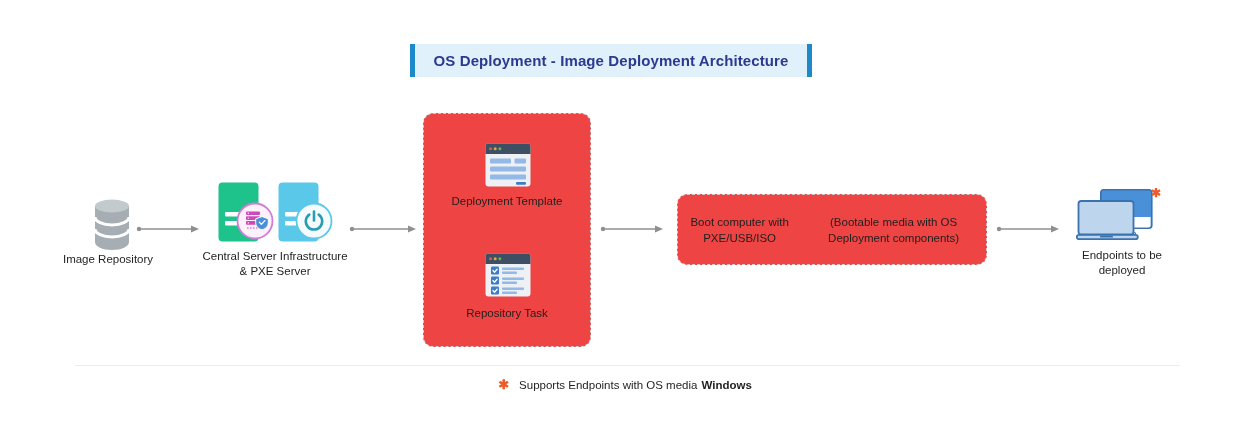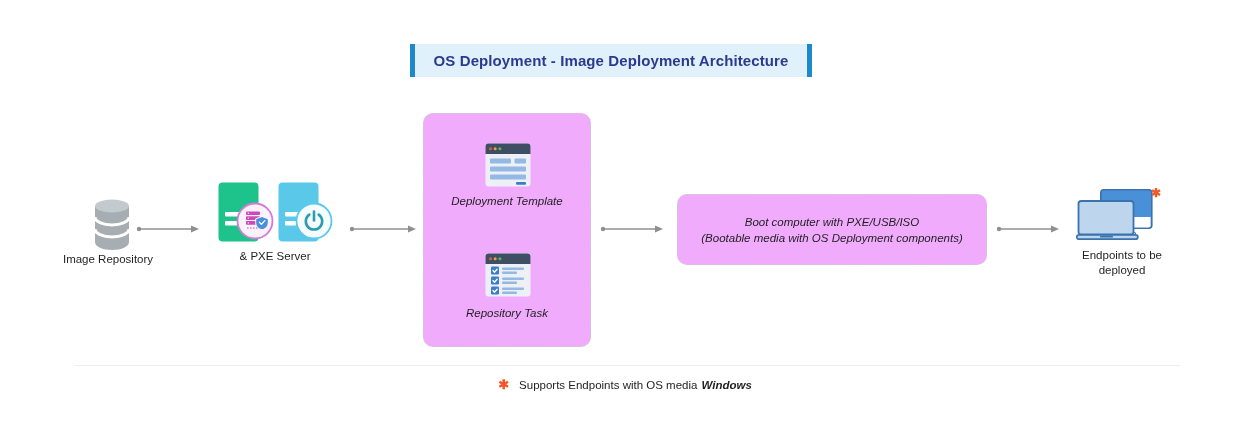--- a/index.html
+++ b/index.html
@@ -12,35 +12,35 @@
   .banner { position: absolute; left: 410px; top: 44px; width: 402px; height: 33px;
             background: var(--banner-bg, #e1f1fc); display: flex; align-items: center; justify-content: center; }
   .banner .bar { position: absolute; top: 0; bottom: 0; width: 5px; background: var(--banner-bar, #1d88ca); }
   .banner .bar.left { left: 0; }
   .banner .bar.right { right: 0; }
   .banner h1 { margin: 9px; font-size: 15px; font-weight: bold; color: var(--title-text, #2b3990); letter-spacing: .1px; }
 
   .icon { position: absolute; }
   .label { position: absolute; font-size: 11.5px; line-height: 14.5px; text-align: center; color: var(--text, #1f1f1f); }
 
-  .dashed-panel { position: absolute; border: 1.5px dashed var(--dashed-border, #ccc); border-radius: 10px; background: #f0abfc; font-style: italic; }
-
-  .boot-text { width: 100%; height: 100%; display: flex; flex-direction: column; align-items: center;
+  .dashed-panel { position: absolute; border: 1.5px dashed var(--dashed-border, #ccc); border-radius: 10px; background: #ef4444; }
+
+  .boot-text { width: 100%; height: 100%; display: flex; flex-direction: row; align-items: center;
                justify-content: center; font-size: 11.5px; line-height: 16px; text-align: center; }
 
   .arrow { position: absolute; overflow: visible; }
   .arrow line { stroke: var(--arrow, #8f8f8f); stroke-width: 1.3; }
   .arrow circle, .arrow polygon { fill: var(--arrow, #8f8f8f); }
 
   .divider { position: absolute; left: 75px; top: 365px; width: 1105px; height: 1px; background: var(--divider, #ededed); }
 
   .footnote { position: absolute; left: 0; top: 377px; width: 100%; display: flex; align-items: center;
               justify-content: center; font-size: 11.5px; }
   .footnote .ast { color: var(--asterisk-orange, #f05a28); font-size: 13px; font-weight: bold; margin-right: 10px; }
-  .footnote .hl { font-weight: bold; margin-left: 4px; font-style: italic; }
+  .footnote .hl { font-weight: bold; margin-left: 4px; }
 
   .endpoint-ast { position: absolute; left: 1151px; top: 186px; color: var(--asterisk-orange, #f05a28);
                   font-size: 12px; font-weight: bold; }
 
   
   .f-green   { fill: var(--server-green, #1ec28b); }
   .f-cyan    { fill: var(--server-cyan, #5ac8e9); }
   .f-white   { fill: #ffffff; }
   .f-pinkbg  { fill: var(--badge-pink-bg, #fdf1fc); stroke: var(--badge-pink-border, #cf7ed6); stroke-width: 1.8; }
   .f-magenta { fill: var(--badge-magenta, #cc49bb); }
@@ -108,20 +108,21 @@
       <path class="s-whitechk" d="M41.4 40.3 l2 2.1 l3.4 -3.8"></path>
     </g>
 
     <g>
       <circle class="f-cyanbg" cx="96" cy="39" r="17.5"></circle>
       <path class="s-teal" d="M91.3 32.6 a8.2 8.2 0 1 0 9.4 0"></path>
       <line class="s-teal" x1="96" y1="29.5" x2="96" y2="38.5"></line>
     </g>
   </svg>
   <div class="label" style="left:195px; top:249px; width:160px;">
+    <div>Central Server Infrastructure</div>
     <div>&amp; PXE Server</div>
   </div>
 
   <svg class="arrow" style="left:349px; top:223px;" width="68" height="12">
     <circle cx="3" cy="6" r="2.2"></circle>
       <line x1="5" y1="6" x2="59" y2="6"></line>
     <polygon points="59,2.4 67,6 59,9.6"></polygon>
   </svg>
 
   <div class="dashed-panel" style="left:423px; top:113px; width:168px; height:234px;">

